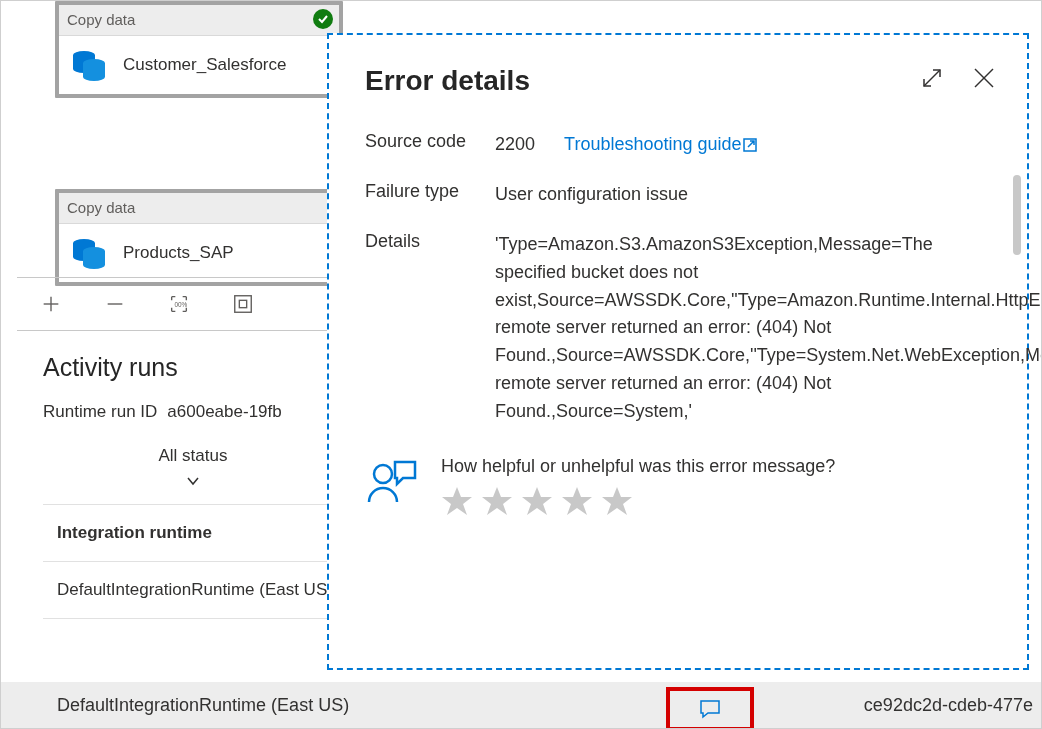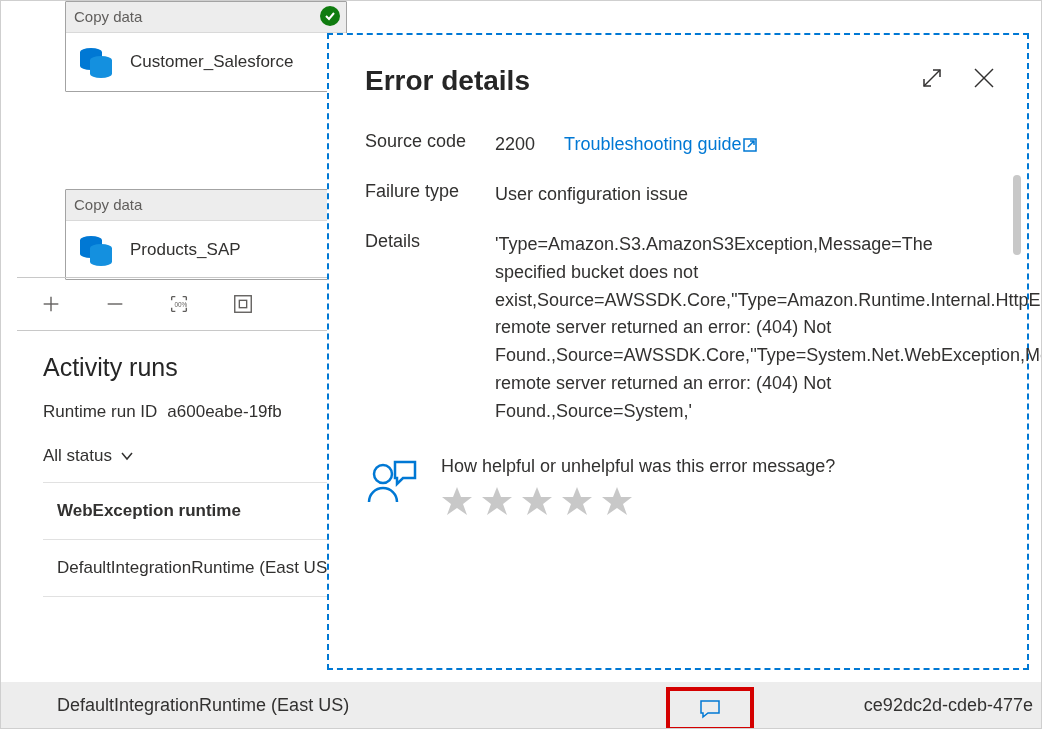--- a/index.html
+++ b/index.html
@@ -1,36 +1,36 @@
 <!DOCTYPE html>
 <html><head>
 <meta charset="utf-8">
 <style>
   html,body{margin:0;padding:0;font-family:"Segoe UI","Segoe UI Web",Arial,sans-serif;color:#323130;background:#fff;}
   .frame{position:relative;width:1042px;height:729px;border:1px solid #cfcfcf;overflow:hidden;box-sizing:border-box;}
   
   .left{position:absolute;left:0;top:0;width:360px;height:100%;}
-  .activity-card{position:absolute;left:64px;width:280px;border:1px solid #a3a3a3;border-radius:1px;background:#fff;}
+  .activity-card{position:absolute;left:54px;width:280px;border:4px solid #a3a3a3;border-radius:1px;background:#fff;}
   .activity-card .header{background:#ededed;border-bottom:1px solid #d9d9d9;height:30px;line-height:30px;padding:0 8px;font-size:15px;color:#605e5c;position:relative;}
   .activity-card .body{height:58px;display:flex;align-items:center;padding:0 10px;gap:14px;}
   .status-dot{position:absolute;right:6px;top:4px;width:20px;height:20px;border-radius:50%;background:#107c10;display:flex;align-items:center;justify-content:center;}
   .status-dot svg{width:12px;height:12px;fill:#fff;}
   .db-icon{width:40px;height:40px;}
   .activity-name{font-size:17px;color:#323130;}
 
   .canvas-toolbar{position:absolute;left:16px;top:276px;width:320px;height:52px;border-top:1px solid #c8c8c8;border-bottom:1px solid #c8c8c8;display:flex;align-items:center;justify-content:flex-start;gap:40px;padding-left:22px;color:#605e5c;}
   .tb-btn{width:24px;height:24px;display:flex;align-items:center;justify-content:center;}
   .tb-btn svg{width:22px;height:22px;stroke:#605e5c;fill:none;stroke-width:1.5;}
 
   .runs{position:absolute;left:42px;top:352px;width:300px;}
   .runs h2{margin:0 0 20px 0;font-size:25px;font-weight:400;color:#262626;}
   .kv{display:flex;gap:10px;font-size:17px;margin-bottom:24px;}
   .kv .k{color:#323130;}
   .kv .v{color:#323130;}
-  .status-dd{display:flex;align-items:center;gap:8px;font-size:17px;padding-bottom:16px;border-bottom:1px solid #e1e1e1;}
+  .status-dd{display:flex;align-items:center;gap:8px;font-size:17px;padding-bottom:16px;border-bottom:1px solid #e1e1e1;flex-direction:column;}
   .showing{font-size:17px;color:#323130;padding:18px 0 18px 14px;border-bottom:1px solid #e1e1e1;}
   .runtime-hdr{font-size:17px;font-weight:600;padding:18px 0 18px 14px;border-bottom:1px solid #e1e1e1;}
   .runtime-row{font-size:17px;padding:18px 0 18px 14px;border-bottom:1px solid #e1e1e1;white-space:nowrap;overflow:hidden;}
   
   .selected-row{position:absolute;left:0;bottom:0;height:46px;width:100%;background:#ededed;display:flex;align-items:center;font-size:18px;color:#323130;}
   .selected-row .rt{padding-left:56px;flex:0 0 auto;}
   .selected-row .chat-box{position:absolute;left:665px;top:5px;width:80px;height:36px;border:4px solid #d40000;display:flex;align-items:center;justify-content:center;}
   .selected-row .run-id{position:absolute;right:8px;}
 
   
@@ -129,21 +129,21 @@
       <div class="kv">
         <span class="k">Runtime run ID</span>
         <span class="v">a600eabe-19fb</span>
       </div>
       <div class="status-dd">
         <span>All status</span>
         <svg width="14" height="14" viewBox="0 0 14 14">
             <path d="M2 4 L7 10 L12 4" stroke="#323130" fill="none" stroke-width="1.5"></path>
           </svg>
       </div>
-      <div class="runtime-hdr">WebException runtime</div>
+      <div class="runtime-hdr">Integration runtime</div>
       <div class="runtime-row">DefaultIntegrationRuntime (East US)</div>
     </div>
   </div>
 
   <div class="selected-row">
     <span class="rt">DefaultIntegrationRuntime (East US)</span>
     <div class="chat-box">
       <svg width="24" height="24" viewBox="0 0 24 24">
           <path d="M3 4 h18 v12 h-11 l-5 4 v-4 h-2 z" fill="none" stroke="#0078d4" stroke-width="1.5"></path>
         </svg>

